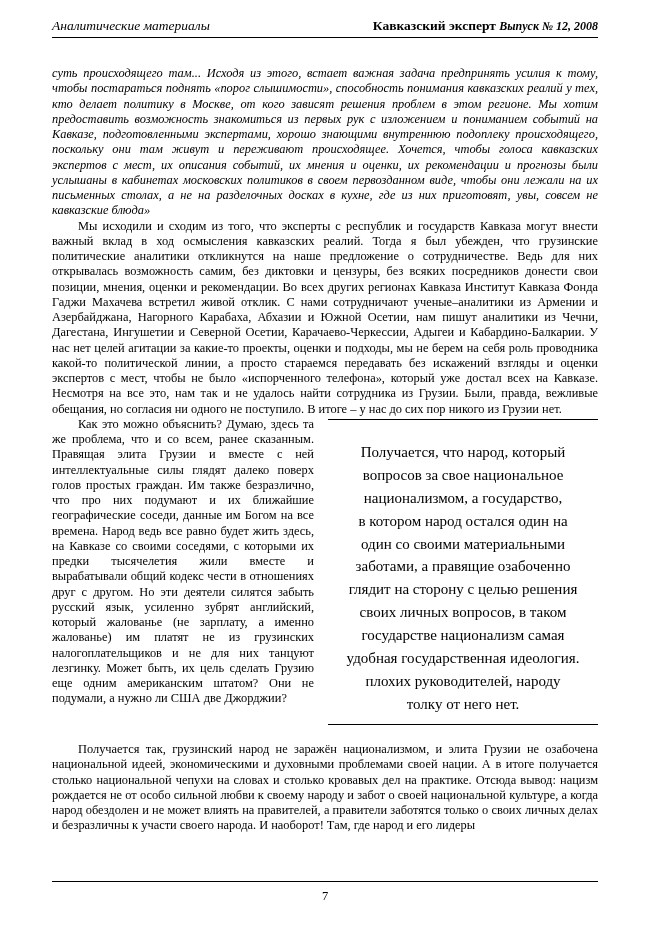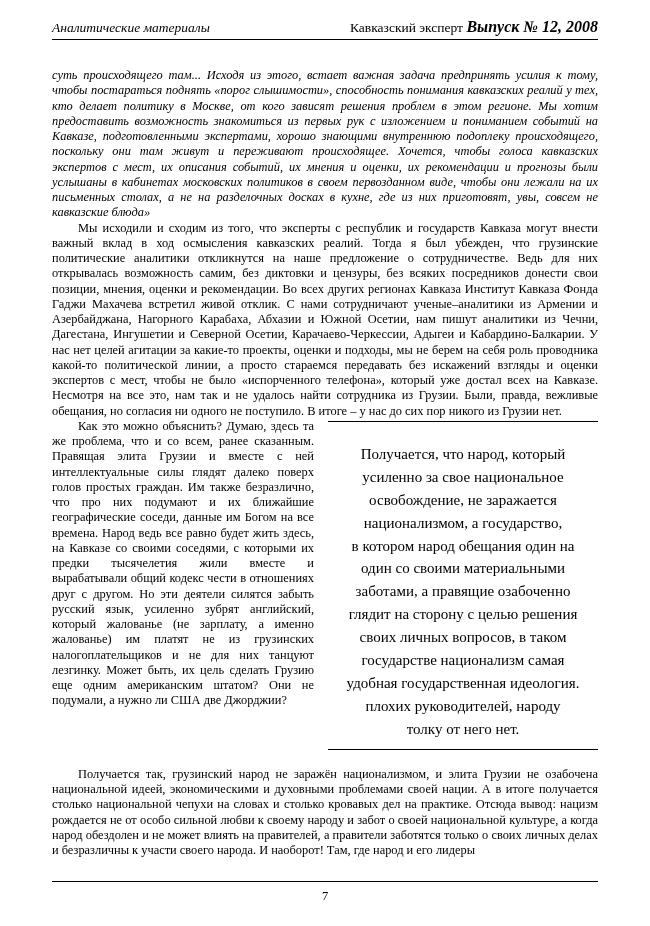--- a/index.html
+++ b/index.html
@@ -29,26 +29,26 @@
     padding-bottom: 3px;
   }
   .header-left {
     font-style: italic;
     font-family: "Liberation Serif", serif;
   }
   .header-right {
     font-family: "Liberation Serif", serif;
   }
   .header-right .journal {
-    font-weight: normal;
+    font-weight: bold;
   }
   .header-right .issue {
     font-style: italic;
     font-weight: bold;
-    font-size: 16px;
+    font-size: 12px;
   }
   .rule-top {
     border-top: 1.2px solid #000;
     margin-bottom: 6px;
   }
   .content {
     font-size: 12.4px;
     line-height: 1.23;
     text-align: justify;
   }
@@ -120,24 +120,23 @@
 
   <div class="content">
 
     <p class="noindent italic-block">суть происходящего там... Исходя из этого, встает важная задача предпринять усилия к тому, чтобы постараться поднять «порог слышимости», способность понимания кавказских реалий у тех, кто делает политику в Москве, от кого зависят решения проблем в этом регионе. Мы хотим предоставить возможность знакомиться из первых рук с изложением и пониманием событий на Кавказе, подготовленными экспертами, хорошо знающими внутреннюю подоплеку происходящего, поскольку они там живут и переживают происходящее. Хочется, чтобы голоса кавказских экспертов с мест, их описания событий, их мнения и оценки, их рекомендации и прогнозы были услышаны в кабинетах московских политиков в своем первозданном виде, чтобы они лежали на их письменных столах, а не на разделочных досках в кухне, где из них приготовят, увы, совсем не кавказские блюда»</p>
 
     <p>Мы исходили и сходим из того, что эксперты с республик и государств Кавказа могут внести важный вклад в ход осмысления кавказских реалий. Тогда я был убежден, что грузинские политические аналитики откликнутся на наше предложение о сотрудничестве. Ведь для них открывалась возможность самим, без диктовки и цензуры, без всяких посредников донести свои позиции, мнения, оценки и рекомендации. Во всех других регионах Кавказа Институт Кавказа Фонда Гаджи Махачева встретил живой отклик. С нами сотрудничают ученые–аналитики из Армении и Азербайджана, Нагорного Карабаха, Абхазии и Южной Осетии, нам пишут аналитики из Чечни, Дагестана, Ингушетии и Северной Осетии, Карачаево-Черкессии, Адыгеи и Кабардино-Балкарии. У нас нет целей агитации за какие-то проекты, оценки и подходы, мы не берем на себя роль проводника какой-то политической линии, а просто стараемся передавать без искажений взгляды и оценки экспертов с мест, чтобы не было «испорченного телефона», который уже достал всех на Кавказе. Несмотря на все это, нам так и не удалось найти сотрудника из Грузии. Были, правда, вежливые обещания, но согласия ни одного не поступило. В итоге – у нас до сих пор никого из Грузии нет.</p>
 
     <div class="flow-wrap">
       <div class="pullquote">
         <p>Получается, что народ, который</p>
-        <p>усиленно за свое национальное</p>
-        <p>освобождение, не заражается</p>
+        <p>вопросов за свое национальное</p>
         <p>национализмом, а государство,</p>
-        <p>в котором народ обещания один на</p>
+        <p>в котором народ остался один на</p>
         <p>один со своими материальными</p>
         <p>заботами, а правящие озабоченно</p>
         <p>глядит на сторону с целью решения</p>
         <p>своих личных вопросов, в таком</p>
         <p>государстве национализм самая</p>
         <p>удобная государственная идеология.</p>
         <p>плохих руководителей, народу</p>
         <p>толку от него нет.</p>
       </div>
 

